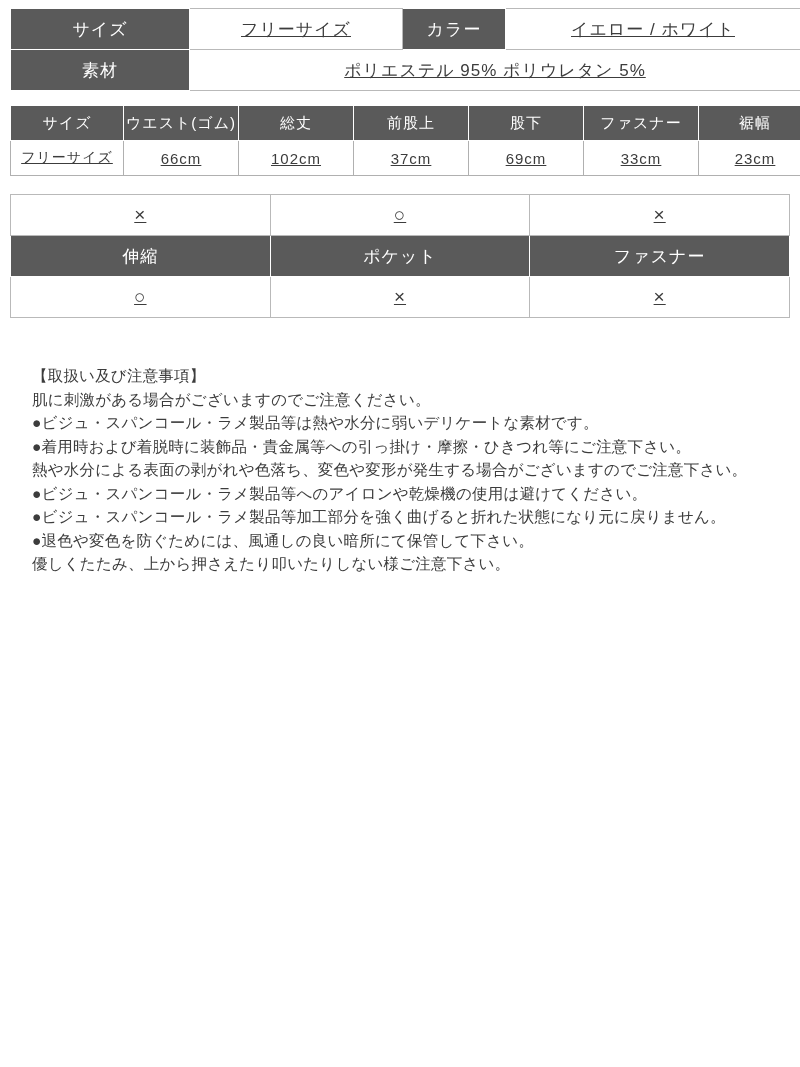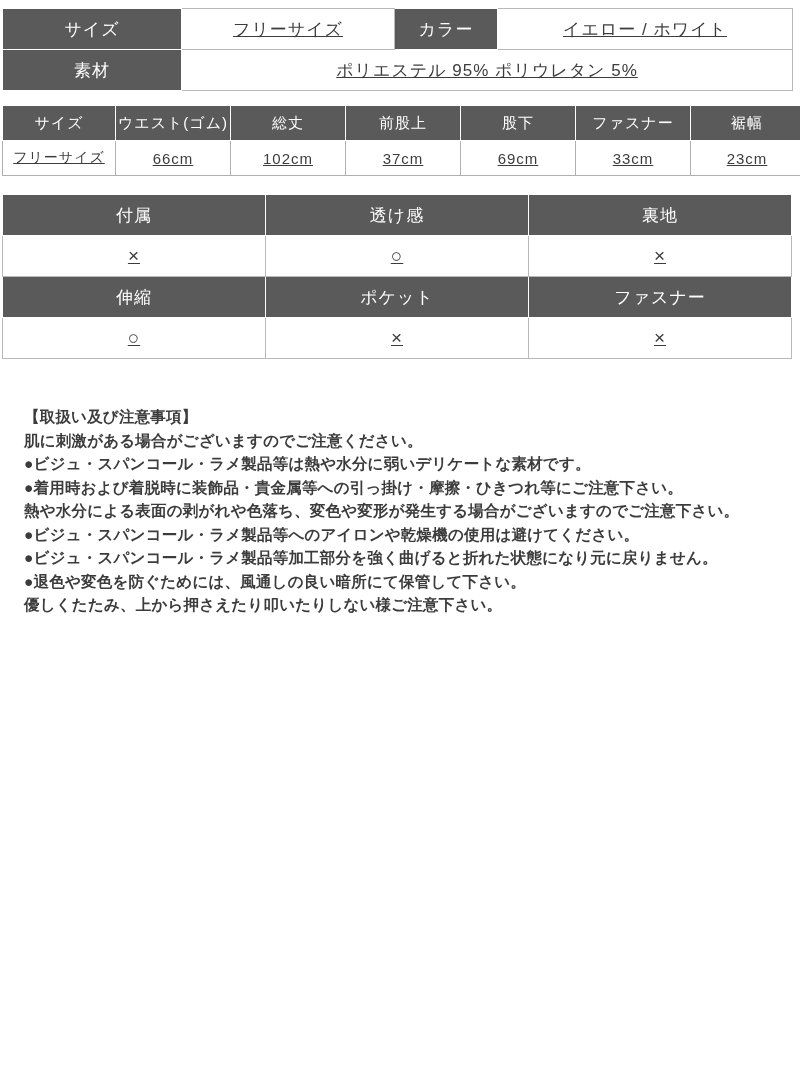--- a/index.html
+++ b/index.html
@@ -8,21 +8,21 @@
     background: #ffffff;
   }
   body {
     width: 800px;
     height: 1067px;
     font-family: "Liberation Sans", sans-serif;
     color: #333333;
     position: relative;
   }
   .page {
-    padding: 8px 10px 0 2px;
+    padding: 8px 10px 0 10px;
     box-sizing: border-box;
     width: 731px;
   }
   table {
     border-collapse: collapse;
     width: 780px;
     table-layout: fixed;
   }
   td {
     border: 1px solid #ffffff;
@@ -78,21 +78,21 @@
 
   
   .notes {
     margin-top: 46px;
     padding-left: 22px;
     font-size: 15.5px;
     line-height: 1.52;
     color: #3c3c3c;
     letter-spacing: 0.2px;
   }
-  .notes .line { white-space: pre; font-weight: bold; }
+  .notes .line { white-space: pre; }
 </style>
 </head>
 <body>
 
 <div class="page">
 
   <table class="t-spec">
     <tbody>
       <tr>
         <td class="hdr" style="width:176px">サイズ</td>
@@ -126,25 +126,20 @@
         <td class="val">69cm</td>
         <td class="val">33cm</td>
         <td class="val">23cm</td>
       </tr>
     </tbody>
   </table>
 
   <table class="t-attr">
     <tbody>
       <tr>
-        <td class="hdr" style="width:260px">付属</td>
-        <td class="hdr" style="width:260px">透け感</td>
-        <td class="hdr" style="width:260px">裏地</td>
-      </tr>
-      <tr>
         <td class="val mark">×</td>
         <td class="val mark">○</td>
         <td class="val mark">×</td>
       </tr>
       <tr>
         <td class="hdr">伸縮</td>
         <td class="hdr">ポケット</td>
         <td class="hdr">ファスナー</td>
       </tr>
       <tr>

